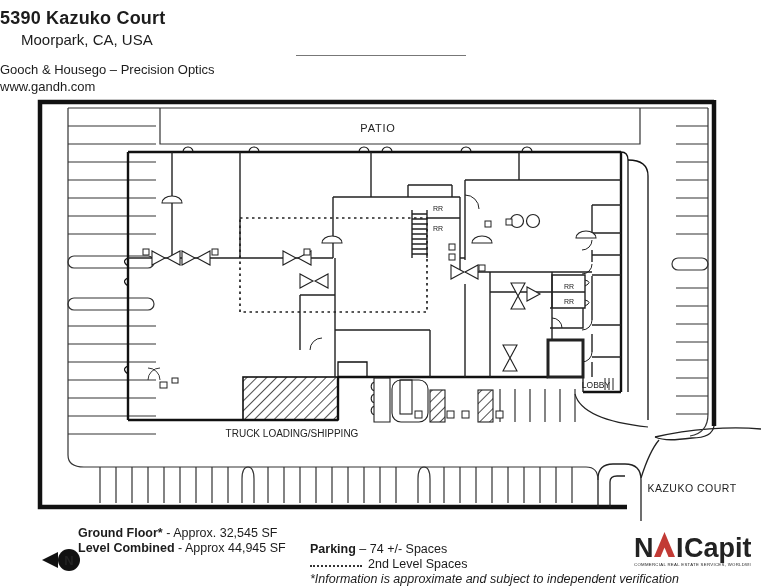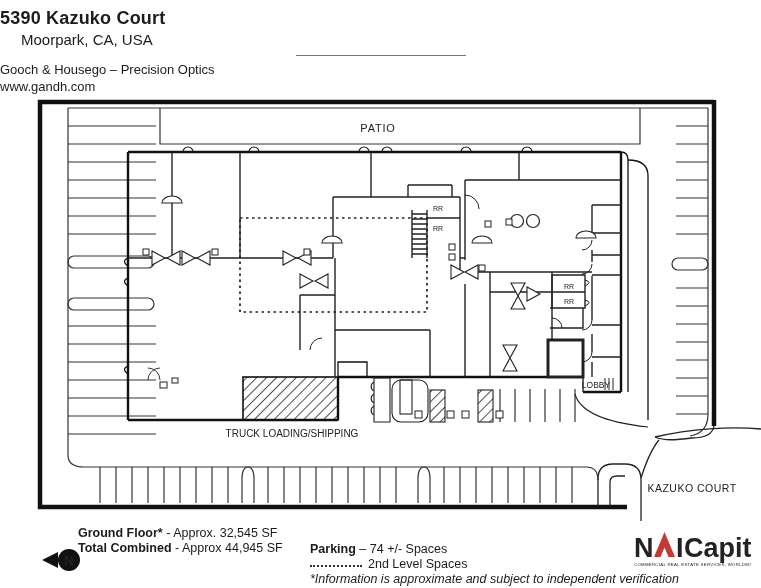--- a/index.html
+++ b/index.html
@@ -217,21 +217,21 @@
   <div class="north">
     <svg width="42" height="24" viewBox="0 0 42 24">
       <polygon points="2,12 18,4 18,20" fill="#111"></polygon>
       <circle cx="29" cy="12" r="11" fill="#111"></circle>
       <text x="29" y="16.5" font-size="13" font-weight="bold" fill="#fff" text-anchor="middle">N</text>
     </svg>
   </div>
 
   <div class="col1">
     <div><span class="b">Ground Floor*</span><span> - Approx. 32,545 SF</span></div>
-    <div><span class="b">Total Combined</span><span> - Approx 44,945 SF</span></div>
+    <div><span class="b">Level Combined</span><span> - Approx 44,945 SF</span></div>
   </div>
 
   <div class="col2">
     <div><span class="b">Parking</span><span> – 74 +/- Spaces</span></div>
     <div><span class="dotted-swatch"></span><span>2nd Level Spaces</span></div>
     <div class="it">*Information is approximate and subject to independent verification</div>
   </div>
 
   <div class="nai">
     <svg width="118" height="44" viewBox="0 0 118 44">

